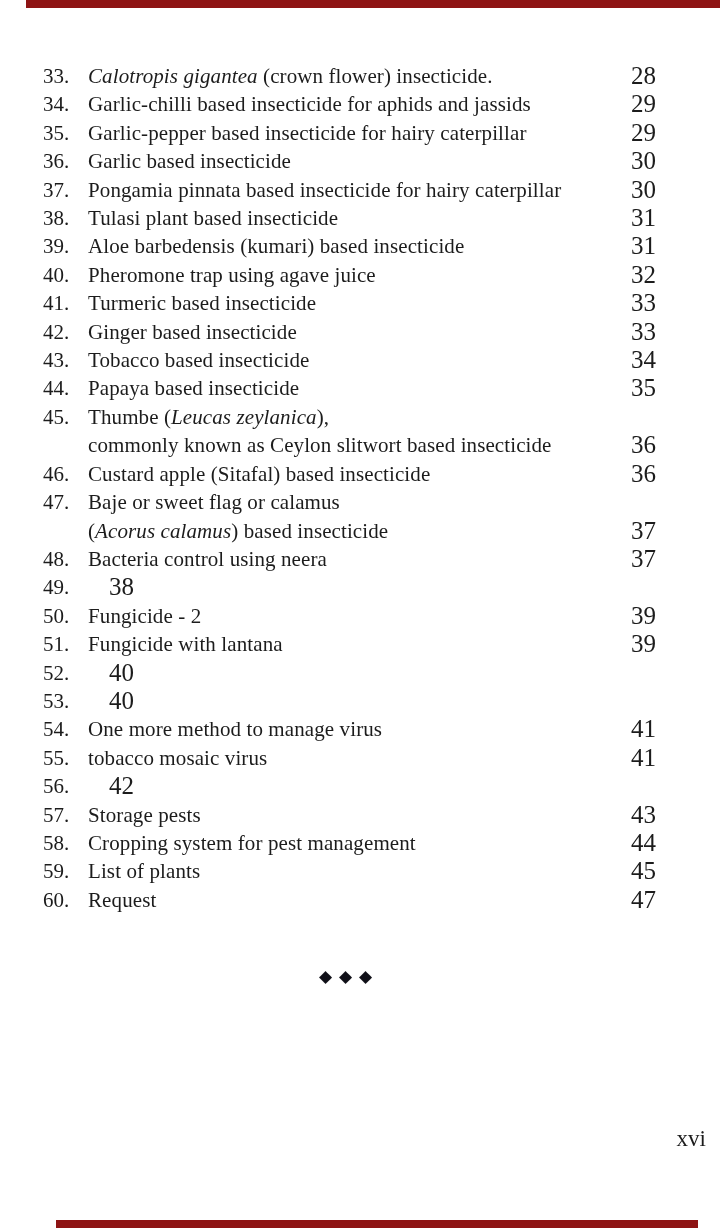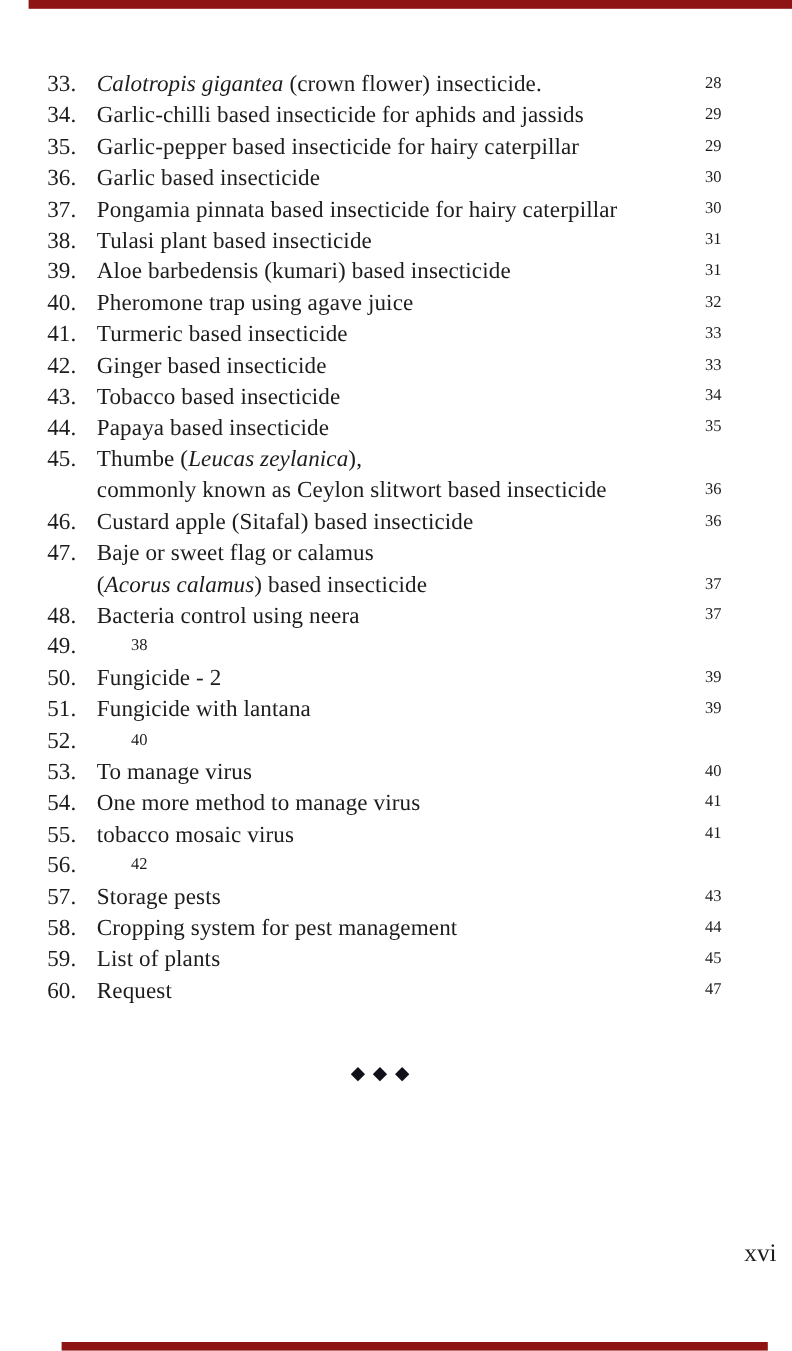--- a/index.html
+++ b/index.html
@@ -29,21 +29,21 @@
   .toc-line {
     font-size: 21px; line-height: 28.4px;
     white-space: nowrap;
     letter-spacing: 0.1px;
   }
   .toc-line i { font-style: italic; margin-top: 38px; }
   .toc-page {
     flex: 0 0 46px;
     align-self: flex-end;          
     text-align: right;
-    font-size: 15px; line-height: 28.4px;
+    font-size: 25px; line-height: 28.4px;
   }
 
   
   .separator {
     position: absolute; top: 966px; left: 0; width: 698px;
     text-align: center;
     font-size: 17px; letter-spacing: 7px;
     color: #101018;
   }
   .footer-folio {
@@ -192,23 +192,20 @@
           <div class="toc-line"><span>Fungicide with lantana</span></div>
         </div>
         <span class="toc-page">39</span>
       </div>
       <div class="toc-row">
         <span class="toc-num">52.</span>
         <span class="toc-page">40</span>
       </div>
       <div class="toc-row">
         <span class="toc-num">53.</span>
-        <div class="toc-text">
-          <div class="toc-line"><span>To manage virus</span></div>
-        </div>
         <span class="toc-page">40</span>
       </div>
       <div class="toc-row">
         <span class="toc-num">54.</span>
         <div class="toc-text">
           <div class="toc-line"><span>One more method to manage virus</span></div>
         </div>
         <span class="toc-page">41</span>
       </div>
       <div class="toc-row">

